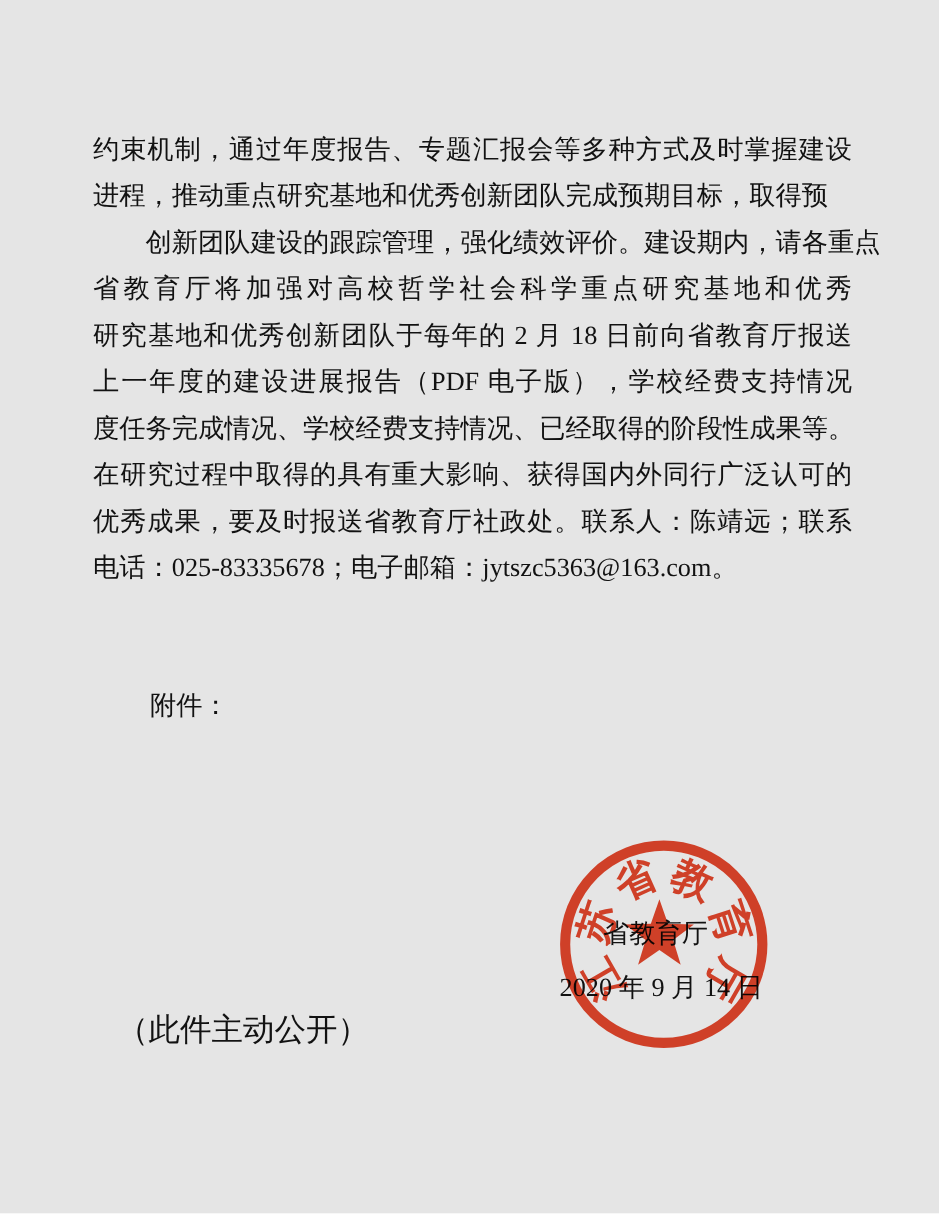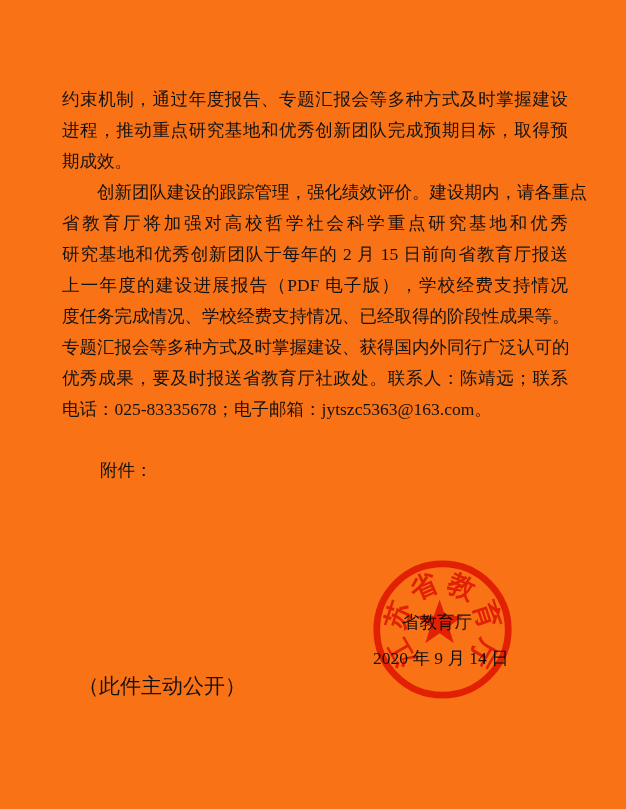--- a/index.html
+++ b/index.html
@@ -5,21 +5,21 @@
   * { margin: 0; padding: 0; box-sizing: border-box; }
   html, body { background: #ffffff; }
   body {
     font-family: "Liberation Serif", "DejaVu Serif", serif;
     width: 626px;
   }
   .page {
     position: relative;
     width: 626px;
     height: 809px;
-    background: #f97316;
+    background: #e5e5e5;
     overflow: hidden;
   }
   .body-text {
     position: absolute;
     left: 62px;
     top: 84px;
     width: 506px;
     font-size: 17.5px;
     line-height: 31px;
     color: #121212;
@@ -93,29 +93,28 @@
 </style>
 </head>
 <body>
 
 <div class="page">
 
   <div class="body-text">
     <div class="para">
         <div class="line">约束机制，通过年度报告、专题汇报会等多种方式及时掌握建设</div>
         <div class="line">进程，推动重点研究基地和优秀创新团队完成预期目标，取得预</div>
-        <div class="line">期成效。</div>
       </div>
     <div class="para para2">
         <div class="line">创新团队建设的跟踪管理，强化绩效评价。建设期内，请各重点</div>
         <div class="line">省教育厅将加强对高校哲学社会科学重点研究基地和优秀</div>
-        <div class="line">研究基地和优秀创新团队于每年的 2 月 15 日前向省教育厅报送</div>
+        <div class="line">研究基地和优秀创新团队于每年的 2 月 18 日前向省教育厅报送</div>
         <div class="line">上一年度的建设进展报告（PDF 电子版），学校经费支持情况</div>
         <div class="line">度任务完成情况、学校经费支持情况、已经取得的阶段性成果等。</div>
-        <div class="line">专题汇报会等多种方式及时掌握建设、获得国内外同行广泛认可的</div>
+        <div class="line">在研究过程中取得的具有重大影响、获得国内外同行广泛认可的</div>
         <div class="line">优秀成果，要及时报送省教育厅社政处。联系人：陈靖远；联系</div>
         <div class="line">电话：025-83335678；电子邮箱：jytszc5363@163.com。</div>
       </div>
   </div>
 
   <div class="attachments">
     <span class="att-label">附件：</span>
   </div>
 
   <div class="signature">省教育厅</div>

